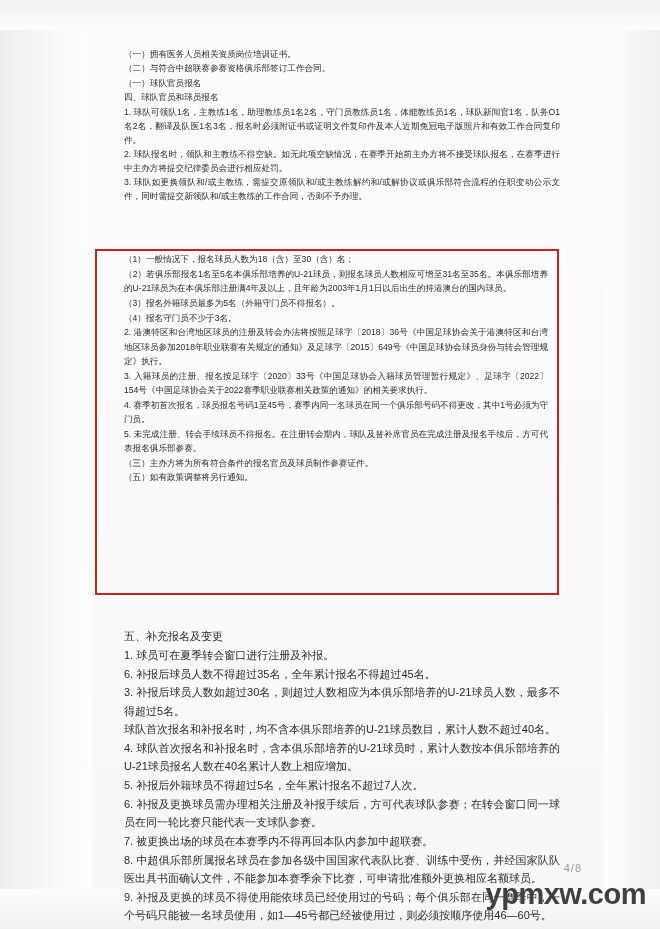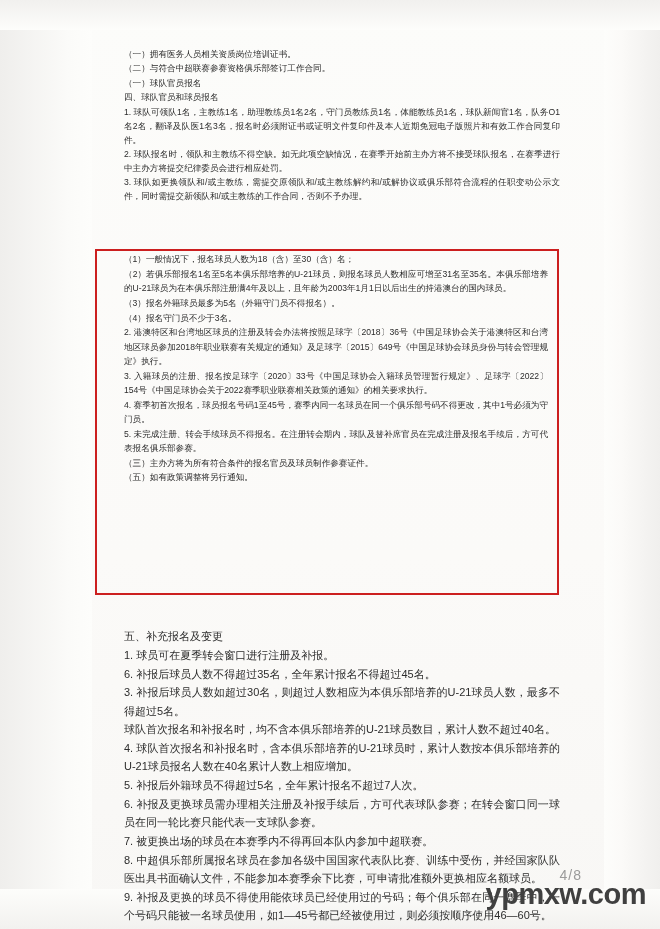--- a/index.html
+++ b/index.html
@@ -68,22 +68,22 @@
     top: 627px;
     width: 452px;
     font-size: 11px;
     line-height: 1.66;
     color: #2c2c2c;
     text-align: justify;
   }
   .pagenum {
     position: absolute;
     right: 78px;
-    bottom: 46px;
-    font-size: 14px;
+    bottom: 55px;
+    font-size: 11px;
     color: #9a9a9a;
     letter-spacing: 1px;
   }
   .watermark {
     position: absolute;
     right: 14px;
     bottom: 18px;
     font-size: 29px;
     font-weight: bold;
     color: #404040;

